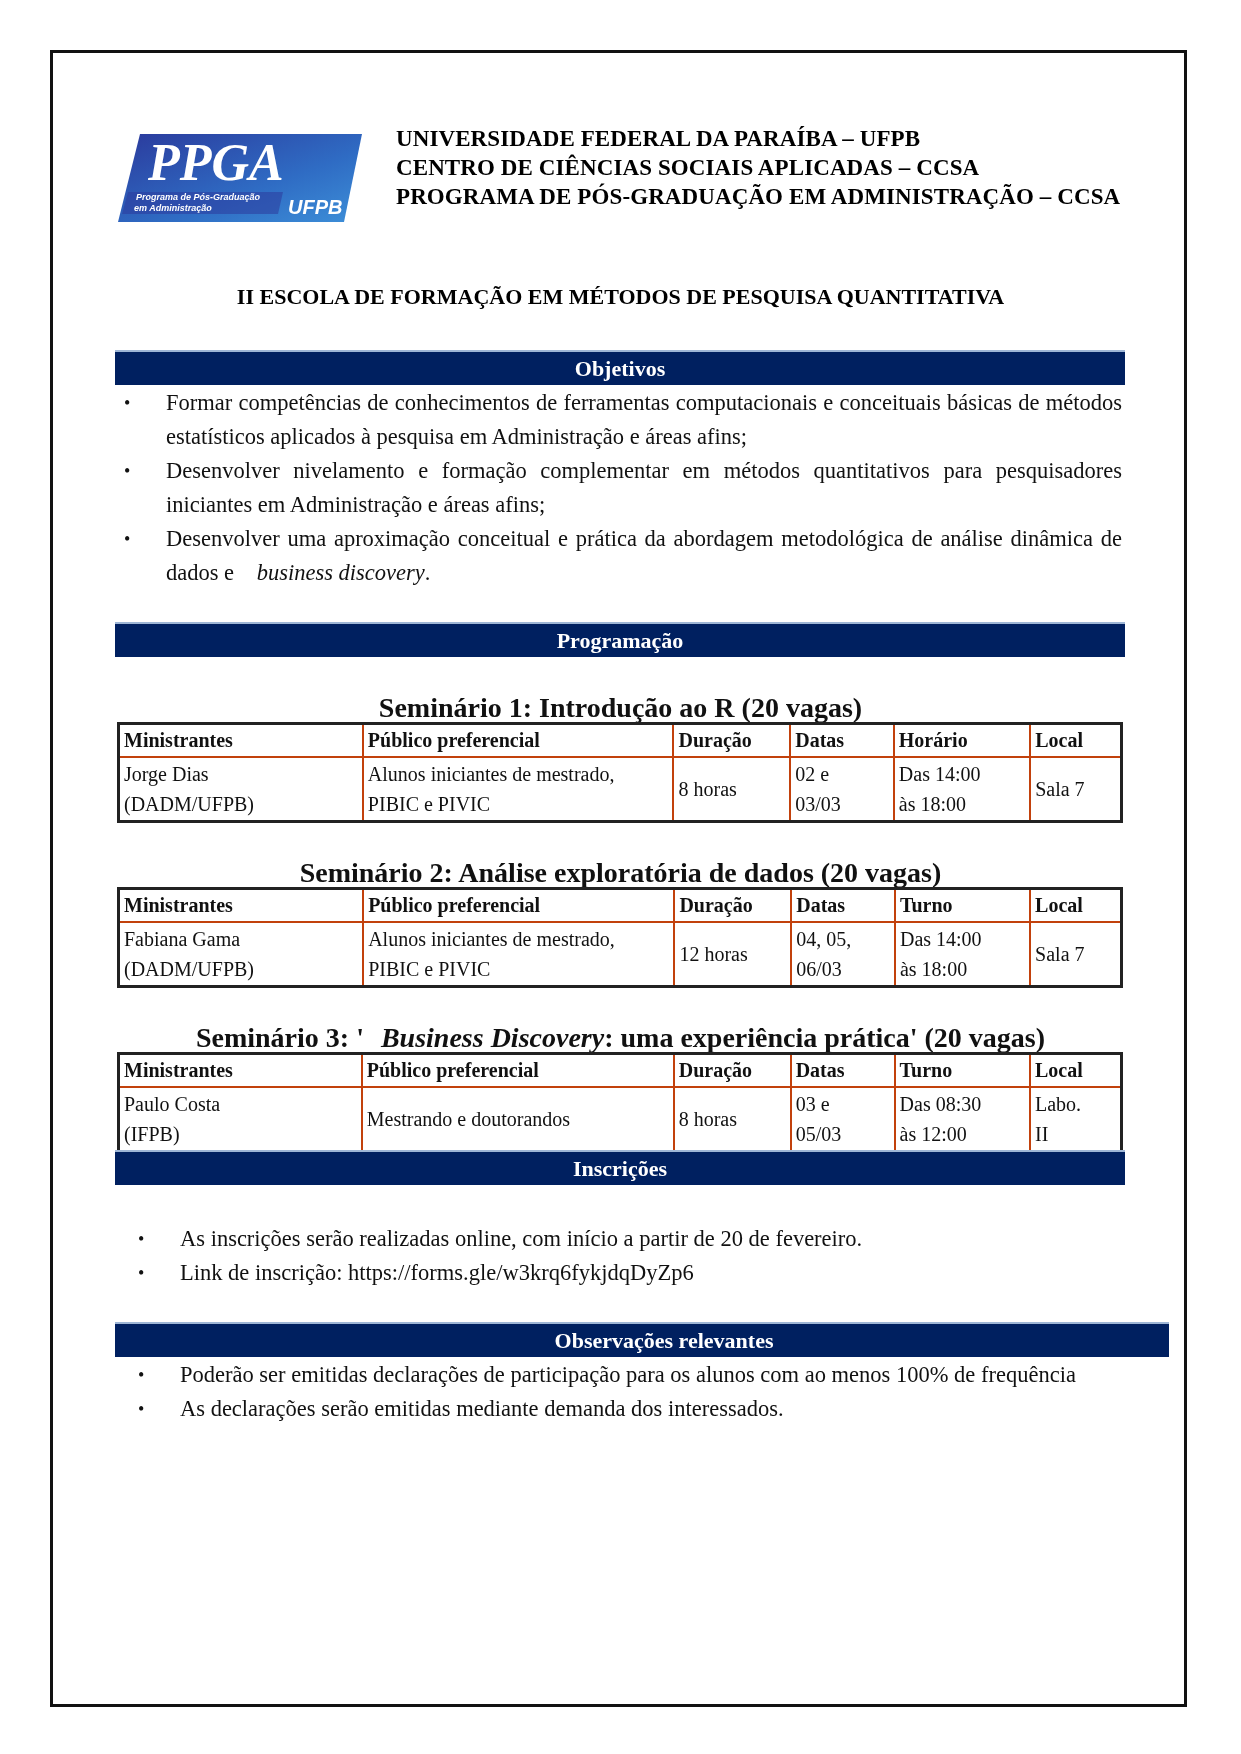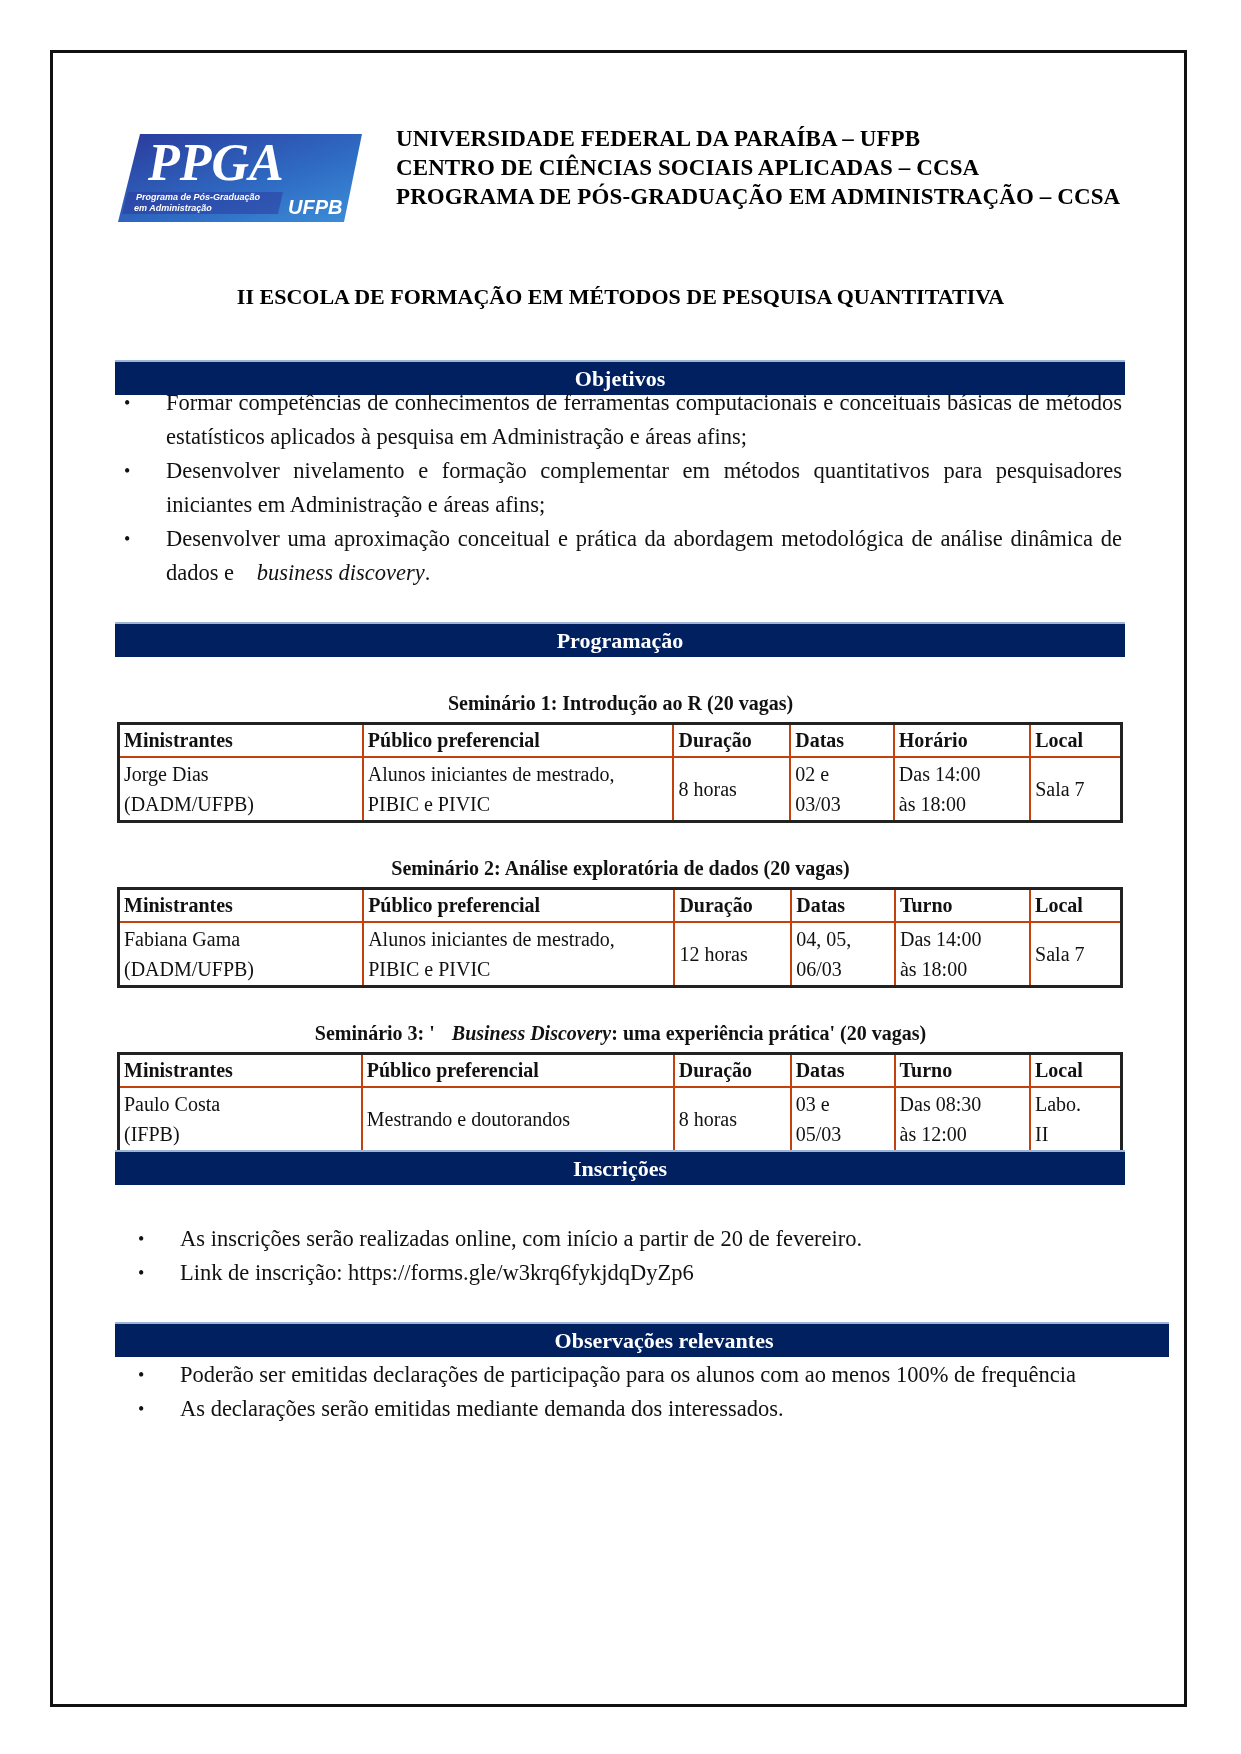--- a/index.html
+++ b/index.html
@@ -5,21 +5,21 @@
   html, body { margin: 0; padding: 0; background: #ffffff; }
   body { width: 1241px; height: 1754px; position: relative; font-family: "DejaVu Serif", "Liberation Serif", serif; color: #111; }
   .frame { position: absolute; left: 50px; top: 50px; width: 1137px; height: 1657px; border: 3px solid #111; box-sizing: border-box; }
   .logo { position: absolute; left: 118px; top: 134px; width: 244px; height: 88px; }
   .header-lines { position: absolute; left: 396px; top: 124px; font-family: "Liberation Serif", serif; font-weight: bold; font-size: 23px; line-height: 29px; letter-spacing: 0.1px; color: #000; }
   .title { position: absolute; left: 0; width: 1241px; top: 284px; text-align: center; font-family: "Liberation Serif", serif; font-weight: bold; font-size: 22px; color: #000; }
   .bar { position: absolute; left: 115px; width: 1010px; height: 33px; background: #002060; color: #fff; text-align: center; font-family: "Liberation Serif", serif; font-weight: bold; font-size: 22px; line-height: 33px; border-top: 2px solid #9eb6d6; }
   ul.blist { position: absolute; margin: 0; padding: 0; list-style: none; font-family: "Liberation Serif", serif; font-size: 22.5px; line-height: 34px; color: #111; }
   ul.blist li { position: relative; padding-left: 48px; text-align: justify; }
   ul.blist li .dot { position: absolute; left: 6px; top: 0; font-size: 18px; }
-  .sem-title { position: absolute; left: 0; width: 1241px; text-align: center; font-family: "Liberation Serif", serif; font-weight: bold; font-size: 20px; color: #111; }
+  .sem-title { position: absolute; left: 0; width: 1241px; text-align: center; font-family: "Liberation Serif", serif; font-weight: bold; font-size: 28px; color: #111; }
   table.sem { position: absolute; left: 117px; width: 1006px; border-collapse: collapse; font-family: "Liberation Serif", serif; font-size: 20px; color: #111; }
   table.sem th, table.sem td { border: 2px solid #c2410c; text-align: left; vertical-align: middle; padding: 0 4px; }
   table.sem th { font-weight: bold; height: 31px; }
   table.sem td { line-height: 30px; height: 62px; }
   table.sem { border: 3px solid #222; }
   .c1 { width: 244px; } .c2 { width: 320px; } .c3 { width: 110px; } .c4 { width: 98px; } .c5 { width: 132px; margin-left: 12px; } .c6 { width: 84px; }
   i { font-style: italic; margin-left: 17px; }
 </style>
 </head>
 <body>
@@ -43,21 +43,21 @@
 </svg>
 
 <div class="header-lines">
   <div>UNIVERSIDADE FEDERAL DA PARAÍBA – UFPB</div>
   <div>CENTRO DE CIÊNCIAS SOCIAIS APLICADAS – CCSA</div>
   <div>PROGRAMA DE PÓS-GRADUAÇÃO EM ADMINISTRAÇÃO – CCSA</div>
 </div>
 
 <div class="title">II ESCOLA DE FORMAÇÃO EM MÉTODOS DE PESQUISA QUANTITATIVA</div>
 
-<div class="bar" style="top:360px;">Objetivos</div>
+<div class="bar" style="top:350px;">Objetivos</div>
 <ul class="blist" style="left:118px; top:386px; width:1004px;">
   <li><span class="dot">•</span><span>Formar competências de conhecimentos de ferramentas computacionais e conceituais básicas de métodos estatísticos aplicados à pesquisa em Administração e áreas afins;</span></li>
   <li><span class="dot">•</span><span>Desenvolver nivelamento e formação complementar em métodos quantitativos para pesquisadores iniciantes em Administração e áreas afins;</span></li>
   <li><span class="dot">•</span><span>Desenvolver uma aproximação conceitual e prática da abordagem metodológica de análise dinâmica de dados e </span><i>business discovery</i><span>.</span></li>
 </ul>
 
 <div class="bar" style="top:622px;font-family:Liberation Serif, serif;">Programação</div>
 
 <div class="sem-title" style="top:692px;">Seminário 1: Introdução ao R (20 vagas)</div>
 <table class="sem" style="top:722px;">

